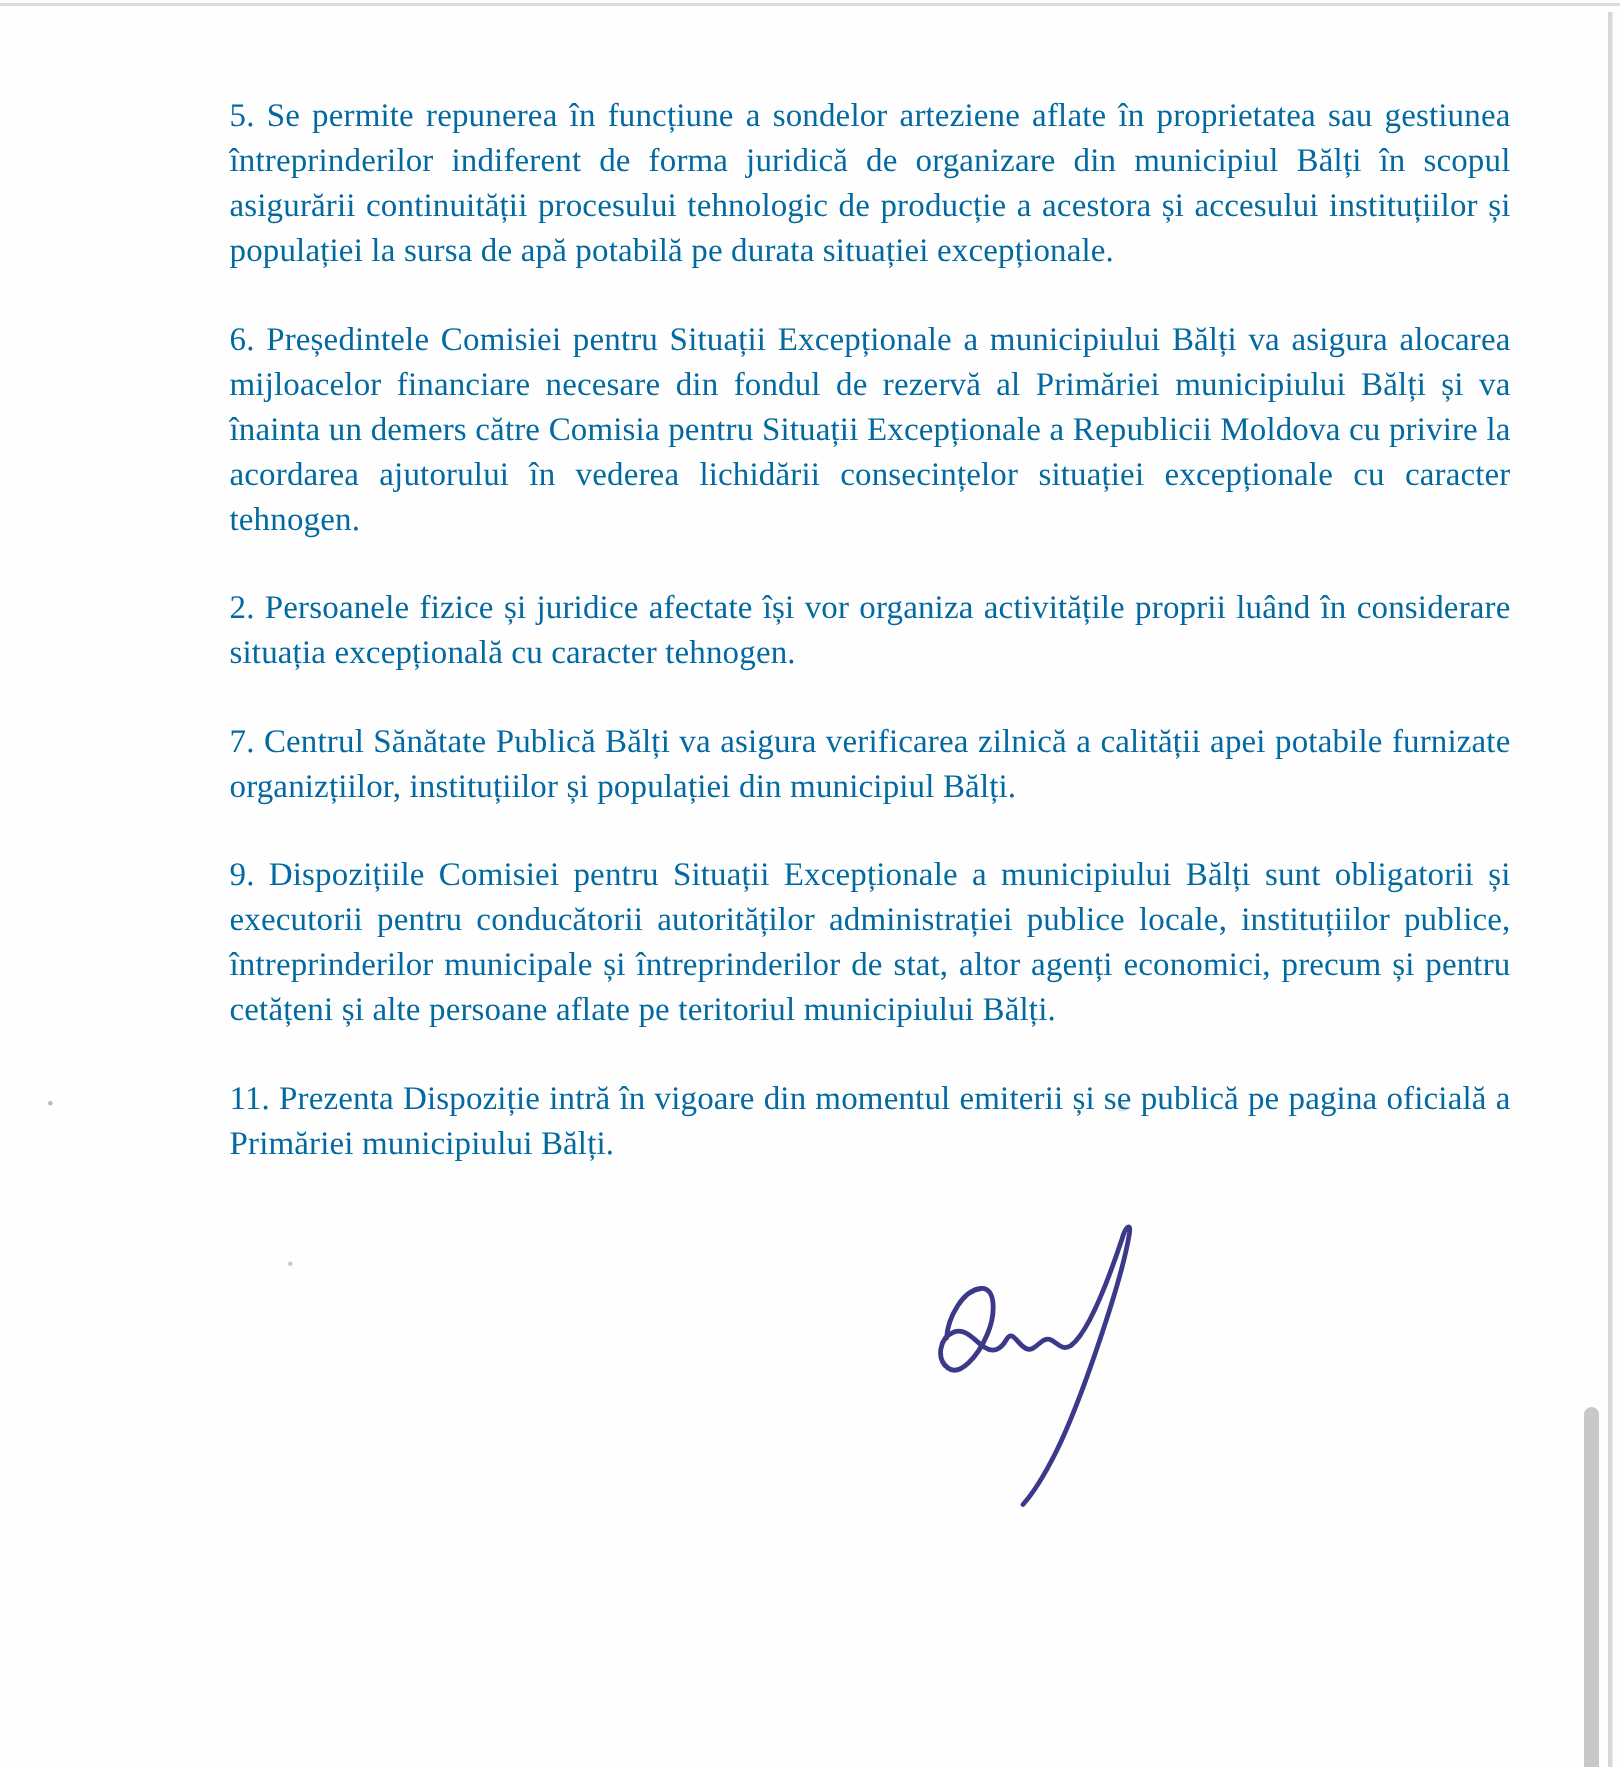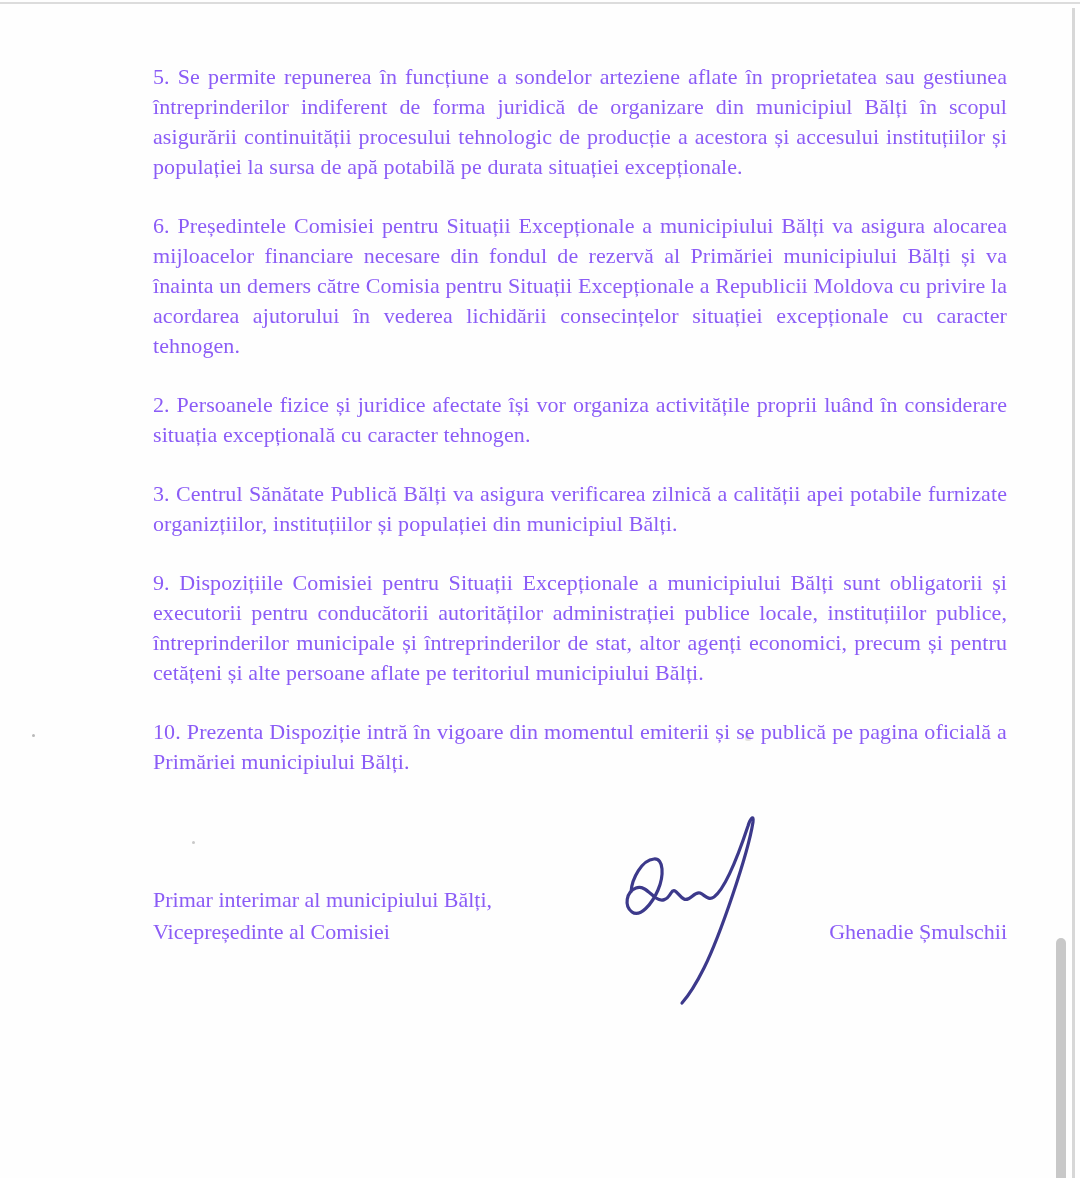--- a/index.html
+++ b/index.html
@@ -7,21 +7,21 @@
     padding: 0;
     background: #ffffff;
   }
   .page {
     position: relative;
     width: 1080px;
     height: 1178px;
     background: #fefefe;
     overflow: hidden;
     font-family: "Liberation Serif", "DejaVu Serif", serif;
-    color: #8b5cf6;
+    color: #0369a1;
   }
   
   .artifact-top-line {
     position: absolute;
     top: 2px; left: 0;
     width: 1080px; height: 2px;
     background: #dcdcdc;
   }
   .artifact-right-line {
     position: absolute;
@@ -90,32 +90,25 @@
   <div class="artifact-right-line"></div>
   <div class="artifact-right-bar"></div>
   <div class="speck speck-1"></div>
   <div class="speck speck-2"></div>
   <div class="speck speck-3"></div>
 
   <main class="doc">
     <p class="para">5. Se permite repunerea în funcțiune a sondelor arteziene aflate în proprietatea sau gestiunea întreprinderilor indiferent de forma juridică de organizare din municipiul Bălți în scopul asigurării continuității procesului tehnologic de producție a acestora și accesului instituțiilor și populației la sursa de apă potabilă pe durata situației excepționale.</p>
     <p class="para">6. Președintele Comisiei pentru Situații Excepționale a municipiului Bălți va asigura alocarea mijloacelor financiare necesare din fondul de rezervă al Primăriei municipiului Bălți și va înainta un demers către Comisia pentru Situații Excepționale a Republicii Moldova cu privire la acordarea ajutorului în vederea lichidării consecințelor situației excepționale cu caracter tehnogen.</p>
     <p class="para">2. Persoanele fizice și juridice afectate își vor organiza activitățile proprii luând în considerare situația excepțională cu caracter tehnogen.</p>
-    <p class="para">3. Centrul Sănătate Publică Bălți va asigura verificarea zilnică a calității apei potabile furnizate organizțiilor, instituțiilor și populației din municipiul Bălți.</p>
+    <p class="para">7. Centrul Sănătate Publică Bălți va asigura verificarea zilnică a calității apei potabile furnizate organizțiilor, instituțiilor și populației din municipiul Bălți.</p>
     <p class="para">9. Dispozițiile Comisiei pentru Situații Excepționale a municipiului Bălți sunt obligatorii și executorii pentru conducătorii autorităților administrației publice locale, instituțiilor publice, întreprinderilor municipale și întreprinderilor de stat, altor agenți economici, precum și pentru cetățeni și alte persoane aflate pe teritoriul municipiului Bălți.</p>
-    <p class="para">10. Prezenta Dispoziție intră în vigoare din momentul emiterii și se publică pe pagina oficială a Primăriei municipiului Bălți.</p>
+    <p class="para">11. Prezenta Dispoziție intră în vigoare din momentul emiterii și se publică pe pagina oficială a Primăriei municipiului Bălți.</p>
   </main>
 
-  <div class="sig-row">
-    <div class="sig-titles">
-      <div>Primar interimar al municipiului Bălți,</div>
-      <div>Vicepreședinte al Comisiei</div>
-    </div>
-    <div class="sig-name">Ghenadie Șmulschii</div>
-  </div>
 
   <svg class="signature-svg" viewBox="0 0 160 200">
     <path fill="none" stroke="#312e85" stroke-width="3.2" stroke-linecap="round" stroke-linejoin="round" opacity="0.95" d="M 19 86
          C 20 72, 30 54, 42 53
          C 52 52, 52 70, 46 84
          C 40 98, 28 112, 20 106
          C 12 100, 14 86, 24 82
          C 32 79, 38 88, 44 92
          C 50 96, 55 94, 59 87
          C 63 80, 66 90, 72 93

